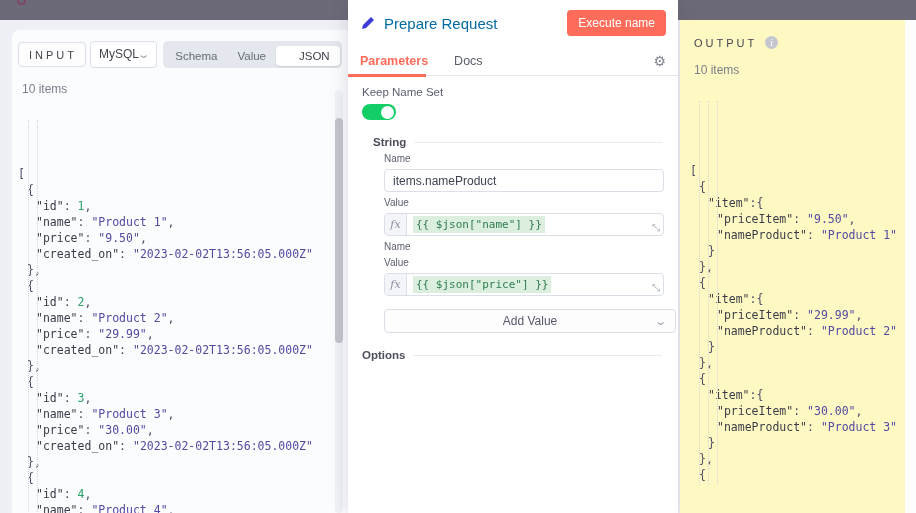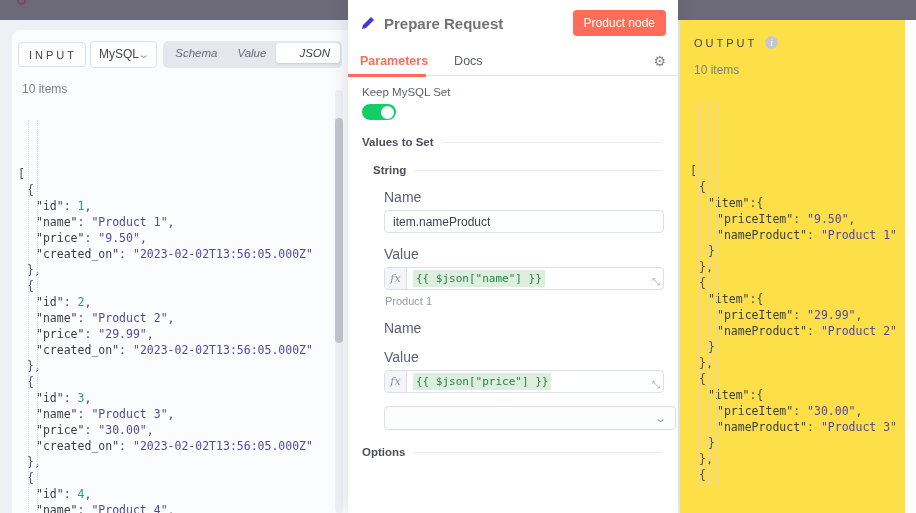--- a/index.html
+++ b/index.html
@@ -14,21 +14,21 @@
   
   .input-panel { position:absolute; left:12px; top:30px; width:336px; height:483px;
                  background:#fbfcfe; border-top-left-radius:8px; }
   .input-header { display:flex; align-items:center; padding:10px 8px 0 6px; height:38px; }
   .input-label-box { border:1px solid #dde0e8; border-radius:4px; background:#fdfdfe; color:#44464f;
                      font-size:11px; letter-spacing:3px; padding:6px 8px 5px 10px; }
   .source-select { display:flex; align-items:center; justify-content:space-between;
                    border:1px solid #dde0e8; border-radius:4px; background:#fff; color:#44464f;
                    font-size:12px; height:27px; width:128px; margin-left:4px; padding:0 8px; }
   .chev { color:#9aa0ab; font-size:11px; line-height:1; transform:scaleX(1.4); }
-  .seg-group { display:flex; background:#e4e7ee; border-radius:5px; padding:2px; margin-left:6px; height:27px; align-items:flex-start;font-style:italic; }
+  .seg-group { display:flex; background:#e4e7ee; border-radius:5px; padding:2px; margin-left:6px; height:27px; align-items:flex-end; }
   .seg { font-size:11.5px; color:#666b78; padding:4px 10px; border-radius:4px; white-space:nowrap; }
   .seg.active { background:#fff; color:#3d3f49; box-shadow:0 1px 2px rgba(0,0,0,.12);padding-left:23px; }
   .items-count { font-size:12px; color:#7b7e8a; padding:14px 0 0 10px; }
 
   
   .json-code { position:relative; font-family:"DejaVu Sans Mono", monospace; font-size:11.5px;
                line-height:16px; margin-top:6px; white-space:pre; overflow:hidden; }
   .input-panel .json-code { padding-left:6px; height:414px; }
   .output-panel .json-code { padding-left:10px; height:402px; }
   .json-code .ln { height:16px; }
@@ -40,61 +40,61 @@
 
   
   .lscroll-track { position:absolute; right:5px; top:60px; bottom:0; width:8px; background:#f1f2f6; border-radius:4px; }
   .lscroll-thumb { position:absolute; right:5px; top:88px; height:225px; width:8px; background:#c2c5cd; border-radius:4px; }
 
   
   .dialog { position:absolute; left:348px; top:0; width:330px; height:513px; background:#fff;
             box-shadow:0 0 18px rgba(60,60,80,.18); }
   .dlg-header { display:flex; align-items:center; padding:10px 12px 0 12px; }
   .pencil { width:16px; height:16px; flex:0 0 16px; }
-  .dlg-title { font-size:15px; color:#737373; font-weight:700; margin-left:8px; flex:1; }
+  .dlg-title { font-size:15px; color:#0369a1; font-weight:400; margin-left:8px; flex:1; }
   .execute-btn { background:#ff6d5a; color:#fff; font-size:12px; border:none; border-radius:4px;
                  padding:6px 11px; cursor:pointer; }
   .tabs-row { position:relative; display:flex; align-items:center; margin-top:10px;
               border-bottom:1px solid #e6e7ec; padding:0 12px; height:30px; }
   .tab { font-size:12.5px; color:#ff6d5a; font-weight:600; margin-right:26px; }
   .tab.inactive { color:#5a5d6a; font-weight:400; }
   .tab-underline { position:absolute; left:0; bottom:-2px; width:78px; height:3px; background:#ff6d5a; }
   .gear { margin-left:auto; color:#83858f; font-size:14px; line-height:1; }
 
   .dlg-body { padding:10px 16px 0 14px; }
   .param-label { font-size:11.5px; color:#5b5f6e; }
   .toggle { width:34px; height:16px; border-radius:9px; background:#13ce66; position:relative; margin-top:6px; }
   .toggle .knob { position:absolute; top:1.5px; right:2px; width:13px; height:13px; border-radius:50%; background:#fff; }
 
   .sect-head { display:flex; align-items:center; margin-top:16px; }
   .sect-head .txt { font-size:11.5px; color:#4c4f5b; font-weight:600; white-space:nowrap; }
   .sect-head .rule { flex:1; border-top:1px solid #e8e9ef; margin-left:8px; }
   .sect-head.sub { margin-left:11px; }
 
   .field-group { margin-left:22px; }
-  .field-label { font-size:14px; color:#5b5f6e; margin-top:13px; }
+  .field-label { font-size:10px; color:#5b5f6e; margin-top:5px; }
   .text-input { margin-top:5px; height:23px; width:280px; border:1px solid #dbdfe7; border-radius:4px;
                 background:#fff; font-size:12px; color:#3f4452; padding:0 8px; display:flex; align-items:center; }
   .expr-input { margin-top:5px; height:23px; width:280px; border:1px solid #dbdfe7; border-radius:4px;
                 background:#fff; display:flex; align-items:stretch; position:relative; }
   .fx-box { width:22px; background:#f4f5f8; border-right:1px solid #dbdfe7; color:#8a8fa0;
             font-family:"DejaVu Serif", serif; font-style:italic; font-size:11px;
             display:flex; align-items:center; justify-content:center; border-radius:3px 0 0 3px; }
   .expr-text { font-family:"DejaVu Sans Mono", monospace; font-size:11px; color:#2e7d4f;
                background:#dcefdf; align-self:center; margin-left:6px; padding:2px 3px; }
   .expand-icon { position:absolute; right:3px; bottom:1px; color:#9aa0ab; font-size:10px; }
   .hint { font-size:11px; color:#979aa3; margin-top:5px; margin-left:1px; }
 
   .add-value-btn { margin-left:22px; margin-top:13px; width:292px; height:24px; border:1px solid #dbdfe7;
                    border-radius:4px; background:#fdfdfe; display:flex; align-items:center; position:relative; }
   .add-value-btn .lbl { flex:1; text-align:center; font-size:12px; color:#55586a; }
   .add-value-btn .chev { position:absolute; right:10px; }
 
   
-  .output-panel { position:absolute; left:680px; top:20px; width:236px; height:493px; background:#fde047; }
+  .output-panel { position:absolute; left:680px; top:20px; width:236px; height:493px; background:#fef9c3; }
   .output-header { display:flex; align-items:center; padding:16px 0 0 14px; }
   .output-title { font-size:11px; letter-spacing:3px; color:#44464f; }
   .info-icon { width:13px; height:13px; border-radius:50%; background:#c4c7cf; color:#fff; font-size:9px;
                display:flex; align-items:center; justify-content:center; margin-left:8px;
                font-family:"DejaVu Serif", serif; font-style:italic; }
   .rscroll-track { position:absolute; right:0; top:0; bottom:0; width:11px; background:#fdfdfe; }
 </style>
 </head>
 <body>
 
@@ -123,69 +123,65 @@
   <div class="lscroll-track"></div>
   <div class="lscroll-thumb"></div>
 </div>
 
 <div class="dialog">
   <div class="dlg-header">
     <svg class="pencil" viewBox="0 0 16 16">
       <path d="M2 14l1-4 8-8 3 3-8 8z" fill="#3b3bd6"></path>
     </svg>
     <div class="dlg-title">Prepare Request</div>
-    <button class="execute-btn">Product node</button>
+    <button class="execute-btn">Execute name</button>
   </div>
   <div class="tabs-row">
     <div class="tab">Parameters</div>
     <div class="tab inactive">Docs</div>
     <div class="gear">⚙</div>
     <div class="tab-underline"></div>
   </div>
 
   <div class="dlg-body">
-    <div class="param-label">Keep MySQL Set</div>
+    <div class="param-label">Keep Name Set</div>
     <div class="toggle">
         <div class="knob"></div>
       </div>
 
-    <div class="sect-head">
-      <span class="txt">Values to Set</span>
-      <span class="rule"></span>
-    </div>
 
     <div class="sect-head sub">
       <span class="txt">String</span>
       <span class="rule"></span>
     </div>
     <div class="field-group">
       <div class="field-label">Name</div>
       <div class="text-input">
-        <span>item.nameProduct</span>
+        <span>items.nameProduct</span>
       </div>
       <div class="field-label">Value</div>
       <div class="expr-input">
         <div class="fx-box">fx</div>
         <div class="expr-text">{{ $json["name"] }}</div>
         <div class="expand-icon">⤡</div>
       </div>
-      <div class="hint">Product 1</div>
     </div>
 
     <div class="field-group">
       <div class="field-label">Name</div>
       <div class="field-label">Value</div>
       <div class="expr-input">
         <div class="fx-box">fx</div>
         <div class="expr-text">{{ $json["price"] }}</div>
         <div class="expand-icon">⤡</div>
       </div>
     </div>
 
     <div class="add-value-btn">
+      <span class="lbl">Add Value</span>
       <span class="chev">⌄</span>
     </div>
 
     <div class="sect-head">
       <span class="txt">Options</span>
       <span class="rule"></span>
     </div>
 
   </div>
 </div>

